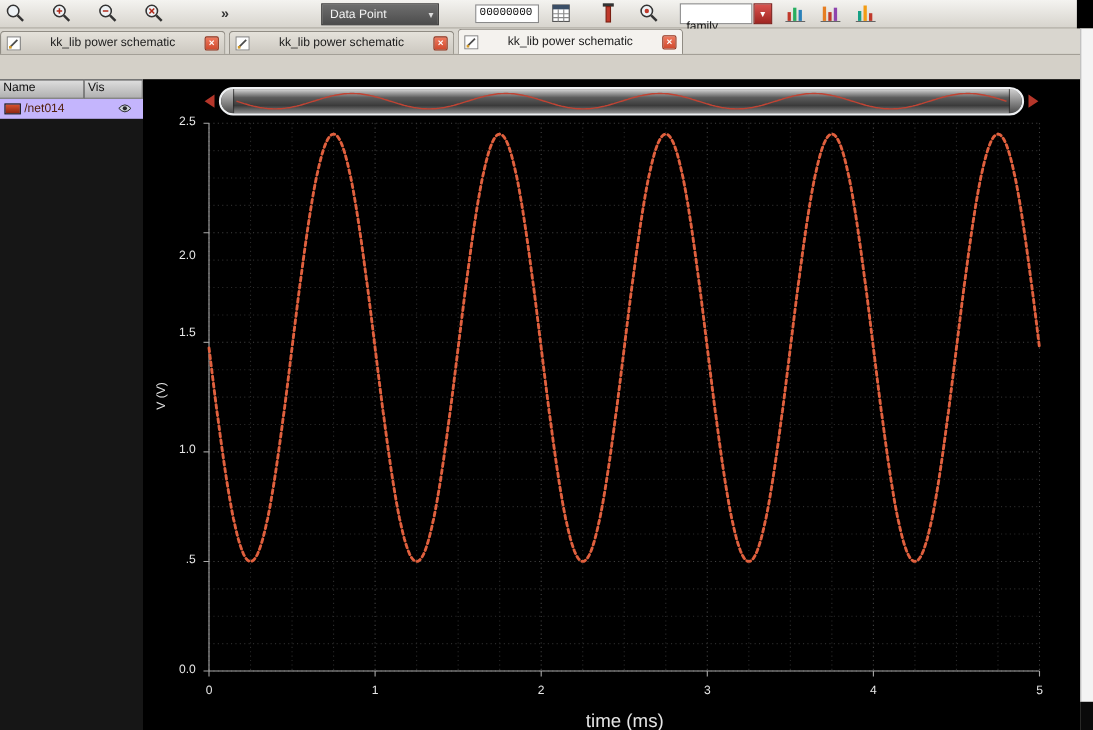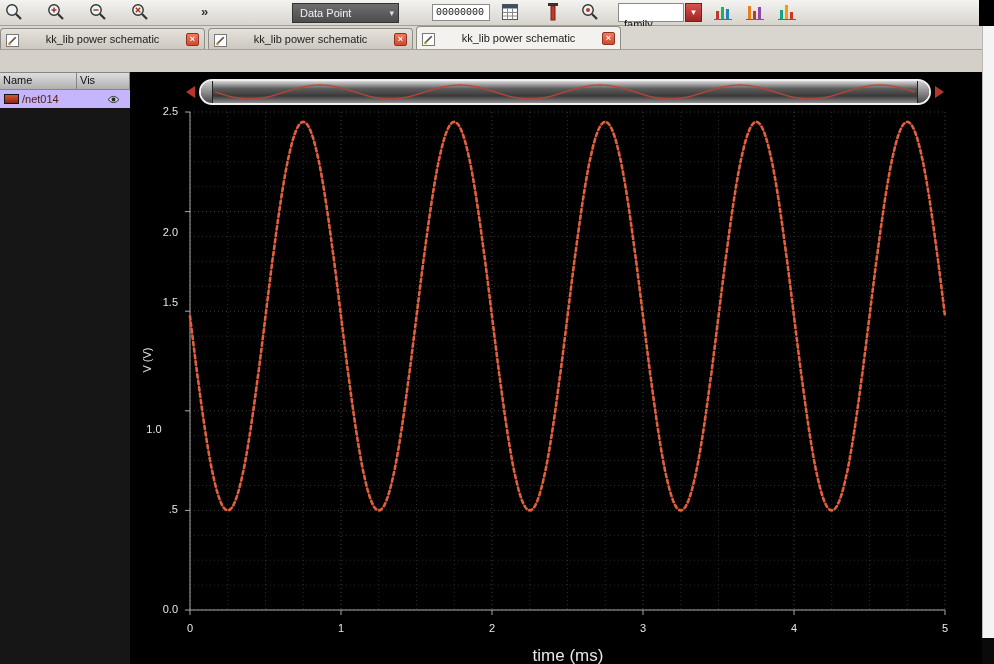--- a/index.html
+++ b/index.html
@@ -283,21 +283,21 @@
         <line x1="513" y1="538" x2="513" y2="543" stroke="#a8a8a8" stroke-width="1"></line>
         <line x1="664" y1="538" x2="664" y2="543" stroke="#a8a8a8" stroke-width="1"></line>
         <line x1="815" y1="538" x2="815" y2="543" stroke="#a8a8a8" stroke-width="1"></line>
         <polyline points="60.0,244.2 60.6,249.1 61.2,253.9 61.8,258.8 62.4,263.7 63.0,268.5 63.6,273.4 64.2,278.2 64.8,283.0 65.4,287.7 66.0,292.5 66.6,297.2 67.2,301.9 67.9,306.5 68.5,311.1 69.1,315.7 69.7,320.2 70.3,324.7 70.9,329.1 71.5,333.4 72.1,337.7 72.7,342.0 73.3,346.2 73.9,350.3 74.5,354.4 75.1,358.3 75.7,362.3 76.3,366.1 76.9,369.9 77.5,373.5 78.1,377.1 78.7,380.6 79.3,384.1 79.9,387.4 80.5,390.7 81.1,393.8 81.7,396.9 82.3,399.9 83.0,402.7 83.6,405.5 84.2,408.2 84.8,410.7 85.4,413.2 86.0,415.5 86.6,417.8 87.2,419.9 87.8,421.9 88.4,423.8 89.0,425.6 89.6,427.3 90.2,428.9 90.8,430.3 91.4,431.7 92.0,432.9 92.6,434.0 93.2,435.0 93.8,435.8 94.4,436.5 95.0,437.2 95.6,437.6 96.2,438.0 96.8,438.3 97.4,438.4 98.1,438.4 98.7,438.3 99.3,438.0 99.9,437.6 100.5,437.2 101.1,436.5 101.7,435.8 102.3,435.0 102.9,434.0 103.5,432.9 104.1,431.7 104.7,430.3 105.3,428.9 105.9,427.3 106.5,425.6 107.1,423.8 107.7,421.9 108.3,419.9 108.9,417.8 109.5,415.5 110.1,413.2 110.7,410.7 111.3,408.2 111.9,405.5 112.5,402.7 113.2,399.9 113.8,396.9 114.4,393.8 115.0,390.7 115.6,387.4 116.2,384.1 116.8,380.6 117.4,377.1 118.0,373.5 118.6,369.9 119.2,366.1 119.8,362.3 120.4,358.3 121.0,354.4 121.6,350.3 122.2,346.2 122.8,342.0 123.4,337.7 124.0,333.4 124.6,329.1 125.2,324.7 125.8,320.2 126.4,315.7 127.0,311.1 127.6,306.5 128.3,301.9 128.9,297.2 129.5,292.5 130.1,287.7 130.7,283.0 131.3,278.2 131.9,273.4 132.5,268.5 133.1,263.7 133.7,258.8 134.3,253.9 134.9,249.1 135.5,244.2 136.1,239.3 136.7,234.4 137.3,229.6 137.9,224.7 138.5,219.8 139.1,215.0 139.7,210.2 140.3,205.4 140.9,200.6 141.5,195.9 142.1,191.2 142.7,186.5 143.4,181.8 144.0,177.2 144.6,172.7 145.2,168.2 145.8,163.7 146.4,159.3 147.0,154.9 147.6,150.6 148.2,146.4 148.8,142.2 149.4,138.1 150.0,134.0 150.6,130.0 151.2,126.1 151.8,122.3 152.4,118.5 153.0,114.8 153.6,111.2 154.2,107.7 154.8,104.3 155.4,100.9 156.0,97.7 156.6,94.5 157.2,91.5 157.8,88.5 158.5,85.6 159.1,82.9 159.7,80.2 160.3,77.6 160.9,75.2 161.5,72.8 162.1,70.6 162.7,68.4 163.3,66.4 163.9,64.5 164.5,62.7 165.1,61.0 165.7,59.5 166.3,58.0 166.9,56.7 167.5,55.5 168.1,54.4 168.7,53.4 169.3,52.5 169.9,51.8 170.5,51.2 171.1,50.7 171.7,50.3 172.3,50.1 172.9,50.0 173.6,50.0 174.2,50.1 174.8,50.3 175.4,50.7 176.0,51.2 176.6,51.8 177.2,52.5 177.8,53.4 178.4,54.4 179.0,55.5 179.6,56.7 180.2,58.0 180.8,59.5 181.4,61.0 182.0,62.7 182.6,64.5 183.2,66.4 183.8,68.4 184.4,70.6 185.0,72.8 185.6,75.2 186.2,77.6 186.8,80.2 187.4,82.9 188.0,85.6 188.7,88.5 189.3,91.5 189.9,94.5 190.5,97.7 191.1,100.9 191.7,104.3 192.3,107.7 192.9,111.2 193.5,114.8 194.1,118.5 194.7,122.3 195.3,126.1 195.9,130.0 196.5,134.0 197.1,138.1 197.7,142.2 198.3,146.4 198.9,150.6 199.5,154.9 200.1,159.3 200.7,163.7 201.3,168.2 201.9,172.7 202.5,177.2 203.1,181.8 203.8,186.5 204.4,191.2 205.0,195.9 205.6,200.6 206.2,205.4 206.8,210.2 207.4,215.0 208.0,219.8 208.6,224.7 209.2,229.6 209.8,234.4 210.4,239.3 211.0,244.2 211.6,249.1 212.2,253.9 212.8,258.8 213.4,263.7 214.0,268.5 214.6,273.4 215.2,278.2 215.8,283.0 216.4,287.7 217.0,292.5 217.6,297.2 218.2,301.9 218.9,306.5 219.5,311.1 220.1,315.7 220.7,320.2 221.3,324.7 221.9,329.1 222.5,333.4 223.1,337.7 223.7,342.0 224.3,346.2 224.9,350.3 225.5,354.4 226.1,358.3 226.7,362.3 227.3,366.1 227.9,369.9 228.5,373.5 229.1,377.1 229.7,380.6 230.3,384.1 230.9,387.4 231.5,390.7 232.1,393.8 232.7,396.9 233.3,399.9 234.0,402.7 234.6,405.5 235.2,408.2 235.8,410.7 236.4,413.2 237.0,415.5 237.6,417.8 238.2,419.9 238.8,421.9 239.4,423.8 240.0,425.6 240.6,427.3 241.2,428.9 241.8,430.3 242.4,431.7 243.0,432.9 243.6,434.0 244.2,435.0 244.8,435.8 245.4,436.5 246.0,437.2 246.6,437.6 247.2,438.0 247.8,438.3 248.4,438.4 249.1,438.4 249.7,438.3 250.3,438.0 250.9,437.6 251.5,437.2 252.1,436.5 252.7,435.8 253.3,435.0 253.9,434.0 254.5,432.9 255.1,431.7 255.7,430.3 256.3,428.9 256.9,427.3 257.5,425.6 258.1,423.8 258.7,421.9 259.3,419.9 259.9,417.8 260.5,415.5 261.1,413.2 261.7,410.7 262.3,408.2 262.9,405.5 263.5,402.7 264.2,399.9 264.8,396.9 265.4,393.8 266.0,390.7 266.6,387.4 267.2,384.1 267.8,380.6 268.4,377.1 269.0,373.5 269.6,369.9 270.2,366.1 270.8,362.3 271.4,358.3 272.0,354.4 272.6,350.3 273.2,346.2 273.8,342.0 274.4,337.7 275.0,333.4 275.6,329.1 276.2,324.7 276.8,320.2 277.4,315.7 278.0,311.1 278.6,306.5 279.3,301.9 279.9,297.2 280.5,292.5 281.1,287.7 281.7,283.0 282.3,278.2 282.9,273.4 283.5,268.5 284.1,263.7 284.7,258.8 285.3,253.9 285.9,249.1 286.5,244.2 287.1,239.3 287.7,234.4 288.3,229.6 288.9,224.7 289.5,219.8 290.1,215.0 290.7,210.2 291.3,205.4 291.9,200.6 292.5,195.9 293.1,191.2 293.7,186.5 294.4,181.8 295.0,177.2 295.6,172.7 296.2,168.2 296.8,163.7 297.4,159.3 298.0,154.9 298.6,150.6 299.2,146.4 299.8,142.2 300.4,138.1 301.0,134.0 301.6,130.0 302.2,126.1 302.8,122.3 303.4,118.5 304.0,114.8 304.6,111.2 305.2,107.7 305.8,104.3 306.4,100.9 307.0,97.7 307.6,94.5 308.2,91.5 308.8,88.5 309.5,85.6 310.1,82.9 310.7,80.2 311.3,77.6 311.9,75.2 312.5,72.8 313.1,70.6 313.7,68.4 314.3,66.4 314.9,64.5 315.5,62.7 316.1,61.0 316.7,59.5 317.3,58.0 317.9,56.7 318.5,55.5 319.1,54.4 319.7,53.4 320.3,52.5 320.9,51.8 321.5,51.2 322.1,50.7 322.7,50.3 323.3,50.1 323.9,50.0 324.6,50.0 325.2,50.1 325.8,50.3 326.4,50.7 327.0,51.2 327.6,51.8 328.2,52.5 328.8,53.4 329.4,54.4 330.0,55.5 330.6,56.7 331.2,58.0 331.8,59.5 332.4,61.0 333.0,62.7 333.6,64.5 334.2,66.4 334.8,68.4 335.4,70.6 336.0,72.8 336.6,75.2 337.2,77.6 337.8,80.2 338.4,82.9 339.0,85.6 339.7,88.5 340.3,91.5 340.9,94.5 341.5,97.7 342.1,100.9 342.7,104.3 343.3,107.7 343.9,111.2 344.5,114.8 345.1,118.5 345.7,122.3 346.3,126.1 346.9,130.0 347.5,134.0 348.1,138.1 348.7,142.2 349.3,146.4 349.9,150.6 350.5,154.9 351.1,159.3 351.7,163.7 352.3,168.2 352.9,172.7 353.5,177.2 354.1,181.8 354.8,186.5 355.4,191.2 356.0,195.9 356.6,200.6 357.2,205.4 357.8,210.2 358.4,215.0 359.0,219.8 359.6,224.7 360.2,229.6 360.8,234.4 361.4,239.3 362.0,244.2 362.6,249.1 363.2,253.9 363.8,258.8 364.4,263.7 365.0,268.5 365.6,273.4 366.2,278.2 366.8,283.0 367.4,287.7 368.0,292.5 368.6,297.2 369.2,301.9 369.9,306.5 370.5,311.1 371.1,315.7 371.7,320.2 372.3,324.7 372.9,329.1 373.5,333.4 374.1,337.7 374.7,342.0 375.3,346.2 375.9,350.3 376.5,354.4 377.1,358.3 377.7,362.3 378.3,366.1 378.9,369.9 379.5,373.5 380.1,377.1 380.7,380.6 381.3,384.1 381.9,387.4 382.5,390.7 383.1,393.8 383.7,396.9 384.3,399.9 385.0,402.7 385.6,405.5 386.2,408.2 386.8,410.7 387.4,413.2 388.0,415.5 388.6,417.8 389.2,419.9 389.8,421.9 390.4,423.8 391.0,425.6 391.6,427.3 392.2,428.9 392.8,430.3 393.4,431.7 394.0,432.9 394.6,434.0 395.2,435.0 395.8,435.8 396.4,436.5 397.0,437.2 397.6,437.6 398.2,438.0 398.8,438.3 399.4,438.4 400.1,438.4 400.7,438.3 401.3,438.0 401.9,437.6 402.5,437.2 403.1,436.5 403.7,435.8 404.3,435.0 404.9,434.0 405.5,432.9 406.1,431.7 406.7,430.3 407.3,428.9 407.9,427.3 408.5,425.6 409.1,423.8 409.7,421.9 410.3,419.9 410.9,417.8 411.5,415.5 412.1,413.2 412.7,410.7 413.3,408.2 413.9,405.5 414.5,402.7 415.2,399.9 415.8,396.9 416.4,393.8 417.0,390.7 417.6,387.4 418.2,384.1 418.8,380.6 419.4,377.1 420.0,373.5 420.6,369.9 421.2,366.1 421.8,362.3 422.4,358.3 423.0,354.4 423.6,350.3 424.2,346.2 424.8,342.0 425.4,337.7 426.0,333.4 426.6,329.1 427.2,324.7 427.8,320.2 428.4,315.7 429.0,311.1 429.6,306.5 430.3,301.9 430.9,297.2 431.5,292.5 432.1,287.7 432.7,283.0 433.3,278.2 433.9,273.4 434.5,268.5 435.1,263.7 435.7,258.8 436.3,253.9 436.9,249.1 437.5,244.2 438.1,239.3 438.7,234.4 439.3,229.6 439.9,224.7 440.5,219.8 441.1,215.0 441.7,210.2 442.3,205.4 442.9,200.6 443.5,195.9 444.1,191.2 444.7,186.5 445.4,181.8 446.0,177.2 446.6,172.7 447.2,168.2 447.8,163.7 448.4,159.3 449.0,154.9 449.6,150.6 450.2,146.4 450.8,142.2 451.4,138.1 452.0,134.0 452.6,130.0 453.2,126.1 453.8,122.3 454.4,118.5 455.0,114.8 455.6,111.2 456.2,107.7 456.8,104.3 457.4,100.9 458.0,97.7 458.6,94.5 459.2,91.5 459.8,88.5 460.5,85.6 461.1,82.9 461.7,80.2 462.3,77.6 462.9,75.2 463.5,72.8 464.1,70.6 464.7,68.4 465.3,66.4 465.9,64.5 466.5,62.7 467.1,61.0 467.7,59.5 468.3,58.0 468.9,56.7 469.5,55.5 470.1,54.4 470.7,53.4 471.3,52.5 471.9,51.8 472.5,51.2 473.1,50.7 473.7,50.3 474.3,50.1 474.9,50.0 475.6,50.0 476.2,50.1 476.8,50.3 477.4,50.7 478.0,51.2 478.6,51.8 479.2,52.5 479.8,53.4 480.4,54.4 481.0,55.5 481.6,56.7 482.2,58.0 482.8,59.5 483.4,61.0 484.0,62.7 484.6,64.5 485.2,66.4 485.8,68.4 486.4,70.6 487.0,72.8 487.6,75.2 488.2,77.6 488.8,80.2 489.4,82.9 490.0,85.6 490.7,88.5 491.3,91.5 491.9,94.5 492.5,97.7 493.1,100.9 493.7,104.3 494.3,107.7 494.9,111.2 495.5,114.8 496.1,118.5 496.7,122.3 497.3,126.1 497.9,130.0 498.5,134.0 499.1,138.1 499.7,142.2 500.3,146.4 500.9,150.6 501.5,154.9 502.1,159.3 502.7,163.7 503.3,168.2 503.9,172.7 504.5,177.2 505.1,181.8 505.8,186.5 506.4,191.2 507.0,195.9 507.6,200.6 508.2,205.4 508.8,210.2 509.4,215.0 510.0,219.8 510.6,224.7 511.2,229.6 511.8,234.4 512.4,239.3 513.0,244.2 513.6,249.1 514.2,253.9 514.8,258.8 515.4,263.7 516.0,268.5 516.6,273.4 517.2,278.2 517.8,283.0 518.4,287.7 519.0,292.5 519.6,297.2 520.2,301.9 520.9,306.5 521.5,311.1 522.1,315.7 522.7,320.2 523.3,324.7 523.9,329.1 524.5,333.4 525.1,337.7 525.7,342.0 526.3,346.2 526.9,350.3 527.5,354.4 528.1,358.3 528.7,362.3 529.3,366.1 529.9,369.9 530.5,373.5 531.1,377.1 531.7,380.6 532.3,384.1 532.9,387.4 533.5,390.7 534.1,393.8 534.7,396.9 535.3,399.9 536.0,402.7 536.6,405.5 537.2,408.2 537.8,410.7 538.4,413.2 539.0,415.5 539.6,417.8 540.2,419.9 540.8,421.9 541.4,423.8 542.0,425.6 542.6,427.3 543.2,428.9 543.8,430.3 544.4,431.7 545.0,432.9 545.6,434.0 546.2,435.0 546.8,435.8 547.4,436.5 548.0,437.2 548.6,437.6 549.2,438.0 549.8,438.3 550.4,438.4 551.1,438.4 551.7,438.3 552.3,438.0 552.9,437.6 553.5,437.2 554.1,436.5 554.7,435.8 555.3,435.0 555.9,434.0 556.5,432.9 557.1,431.7 557.7,430.3 558.3,428.9 558.9,427.3 559.5,425.6 560.1,423.8 560.7,421.9 561.3,419.9 561.9,417.8 562.5,415.5 563.1,413.2 563.7,410.7 564.3,408.2 564.9,405.5 565.5,402.7 566.2,399.9 566.8,396.9 567.4,393.8 568.0,390.7 568.6,387.4 569.2,384.1 569.8,380.6 570.4,377.1 571.0,373.5 571.6,369.9 572.2,366.1 572.8,362.3 573.4,358.3 574.0,354.4 574.6,350.3 575.2,346.2 575.8,342.0 576.4,337.7 577.0,333.4 577.6,329.1 578.2,324.7 578.8,320.2 579.4,315.7 580.0,311.1 580.6,306.5 581.3,301.9 581.9,297.2 582.5,292.5 583.1,287.7 583.7,283.0 584.3,278.2 584.9,273.4 585.5,268.5 586.1,263.7 586.7,258.8 587.3,253.9 587.9,249.1 588.5,244.2 589.1,239.3 589.7,234.4 590.3,229.6 590.9,224.7 591.5,219.8 592.1,215.0 592.7,210.2 593.3,205.4 593.9,200.6 594.5,195.9 595.1,191.2 595.7,186.5 596.4,181.8 597.0,177.2 597.6,172.7 598.2,168.2 598.8,163.7 599.4,159.3 600.0,154.9 600.6,150.6 601.2,146.4 601.8,142.2 602.4,138.1 603.0,134.0 603.6,130.0 604.2,126.1 604.8,122.3 605.4,118.5 606.0,114.8 606.6,111.2 607.2,107.7 607.8,104.3 608.4,100.9 609.0,97.7 609.6,94.5 610.2,91.5 610.8,88.5 611.5,85.6 612.1,82.9 612.7,80.2 613.3,77.6 613.9,75.2 614.5,72.8 615.1,70.6 615.7,68.4 616.3,66.4 616.9,64.5 617.5,62.7 618.1,61.0 618.7,59.5 619.3,58.0 619.9,56.7 620.5,55.5 621.1,54.4 621.7,53.4 622.3,52.5 622.9,51.8 623.5,51.2 624.1,50.7 624.7,50.3 625.3,50.1 625.9,50.0 626.6,50.0 627.2,50.1 627.8,50.3 628.4,50.7 629.0,51.2 629.6,51.8 630.2,52.5 630.8,53.4 631.4,54.4 632.0,55.5 632.6,56.7 633.2,58.0 633.8,59.5 634.4,61.0 635.0,62.7 635.6,64.5 636.2,66.4 636.8,68.4 637.4,70.6 638.0,72.8 638.6,75.2 639.2,77.6 639.8,80.2 640.4,82.9 641.0,85.6 641.7,88.5 642.3,91.5 642.9,94.5 643.5,97.7 644.1,100.9 644.7,104.3 645.3,107.7 645.9,111.2 646.5,114.8 647.1,118.5 647.7,122.3 648.3,126.1 648.9,130.0 649.5,134.0 650.1,138.1 650.7,142.2 651.3,146.4 651.9,150.6 652.5,154.9 653.1,159.3 653.7,163.7 654.3,168.2 654.9,172.7 655.5,177.2 656.1,181.8 656.8,186.5 657.4,191.2 658.0,195.9 658.6,200.6 659.2,205.4 659.8,210.2 660.4,215.0 661.0,219.8 661.6,224.7 662.2,229.6 662.8,234.4 663.4,239.3 664.0,244.2 664.6,249.1 665.2,253.9 665.8,258.8 666.4,263.7 667.0,268.5 667.6,273.4 668.2,278.2 668.8,283.0 669.4,287.7 670.0,292.5 670.6,297.2 671.2,301.9 671.9,306.5 672.5,311.1 673.1,315.7 673.7,320.2 674.3,324.7 674.9,329.1 675.5,333.4 676.1,337.7 676.7,342.0 677.3,346.2 677.9,350.3 678.5,354.4 679.1,358.3 679.7,362.3 680.3,366.1 680.9,369.9 681.5,373.5 682.1,377.1 682.7,380.6 683.3,384.1 683.9,387.4 684.5,390.7 685.1,393.8 685.7,396.9 686.3,399.9 687.0,402.7 687.6,405.5 688.2,408.2 688.8,410.7 689.4,413.2 690.0,415.5 690.6,417.8 691.2,419.9 691.8,421.9 692.4,423.8 693.0,425.6 693.6,427.3 694.2,428.9 694.8,430.3 695.4,431.7 696.0,432.9 696.6,434.0 697.2,435.0 697.8,435.8 698.4,436.5 699.0,437.2 699.6,437.6 700.2,438.0 700.8,438.3 701.4,438.4 702.1,438.4 702.7,438.3 703.3,438.0 703.9,437.6 704.5,437.2 705.1,436.5 705.7,435.8 706.3,435.0 706.9,434.0 707.5,432.9 708.1,431.7 708.7,430.3 709.3,428.9 709.9,427.3 710.5,425.6 711.1,423.8 711.7,421.9 712.3,419.9 712.9,417.8 713.5,415.5 714.1,413.2 714.7,410.7 715.3,408.2 715.9,405.5 716.5,402.7 717.2,399.9 717.8,396.9 718.4,393.8 719.0,390.7 719.6,387.4 720.2,384.1 720.8,380.6 721.4,377.1 722.0,373.5 722.6,369.9 723.2,366.1 723.8,362.3 724.4,358.3 725.0,354.4 725.6,350.3 726.2,346.2 726.8,342.0 727.4,337.7 728.0,333.4 728.6,329.1 729.2,324.7 729.8,320.2 730.4,315.7 731.0,311.1 731.6,306.5 732.3,301.9 732.9,297.2 733.5,292.5 734.1,287.7 734.7,283.0 735.3,278.2 735.9,273.4 736.5,268.5 737.1,263.7 737.7,258.8 738.3,253.9 738.9,249.1 739.5,244.2 740.1,239.3 740.7,234.4 741.3,229.6 741.9,224.7 742.5,219.8 743.1,215.0 743.7,210.2 744.3,205.4 744.9,200.6 745.5,195.9 746.1,191.2 746.7,186.5 747.4,181.8 748.0,177.2 748.6,172.7 749.2,168.2 749.8,163.7 750.4,159.3 751.0,154.9 751.6,150.6 752.2,146.4 752.8,142.2 753.4,138.1 754.0,134.0 754.6,130.0 755.2,126.1 755.8,122.3 756.4,118.5 757.0,114.8 757.6,111.2 758.2,107.7 758.8,104.3 759.4,100.9 760.0,97.7 760.6,94.5 761.2,91.5 761.8,88.5 762.5,85.6 763.1,82.9 763.7,80.2 764.3,77.6 764.9,75.2 765.5,72.8 766.1,70.6 766.7,68.4 767.3,66.4 767.9,64.5 768.5,62.7 769.1,61.0 769.7,59.5 770.3,58.0 770.9,56.7 771.5,55.5 772.1,54.4 772.7,53.4 773.3,52.5 773.9,51.8 774.5,51.2 775.1,50.7 775.7,50.3 776.3,50.1 776.9,50.0 777.6,50.0 778.2,50.1 778.8,50.3 779.4,50.7 780.0,51.2 780.6,51.8 781.2,52.5 781.8,53.4 782.4,54.4 783.0,55.5 783.6,56.7 784.2,58.0 784.8,59.5 785.4,61.0 786.0,62.7 786.6,64.5 787.2,66.4 787.8,68.4 788.4,70.6 789.0,72.8 789.6,75.2 790.2,77.6 790.8,80.2 791.4,82.9 792.0,85.6 792.7,88.5 793.3,91.5 793.9,94.5 794.5,97.7 795.1,100.9 795.7,104.3 796.3,107.7 796.9,111.2 797.5,114.8 798.1,118.5 798.7,122.3 799.3,126.1 799.9,130.0 800.5,134.0 801.1,138.1 801.7,142.2 802.3,146.4 802.9,150.6 803.5,154.9 804.1,159.3 804.7,163.7 805.3,168.2 805.9,172.7 806.5,177.2 807.1,181.8 807.8,186.5 808.4,191.2 809.0,195.9 809.6,200.6 810.2,205.4 810.8,210.2 811.4,215.0 812.0,219.8 812.6,224.7 813.2,229.6 813.8,234.4 814.4,239.3 815.0,244.2" fill="none" stroke="#e0603e" stroke-width="2.6" stroke-dasharray="3.5 3" stroke-linecap="round"></polyline>
       </svg>
     <div id="ylabel">V (V)</div>
     <div id="ytick-labels">
         <span class="ytick" style="top: 33px;">2.5</span>
         <span class="ytick" style="top: 127px; margin-top: 27px;">2.0</span>
         <span class="ytick" style="top: 224px; text-align: right;">1.5</span>
-        <span class="ytick" style="top: 351px; text-align: center;">1.0</span>
+        <span class="ytick" style="top: 331px;">1.0</span>
         <span class="ytick" style="top: 431.4px;">.5</span>
         <span class="ytick" style="top: 531px;">0.0</span>
       </div>
     <div id="xtick-labels">
         <span class="xtick" style="left: 45px; top: 550px;">0</span>
         <span class="xtick" style="left: 196px; top: 550px;">1</span>
         <span class="xtick" style="left: 347px; top: 550px;">2</span>
         <span class="xtick" style="left: 498px; top: 550px;">3</span>
         <span class="xtick" style="left: 649px; top: 550px;">4</span>
         <span class="xtick" style="left: 800px; top: 550px;">5</span>

